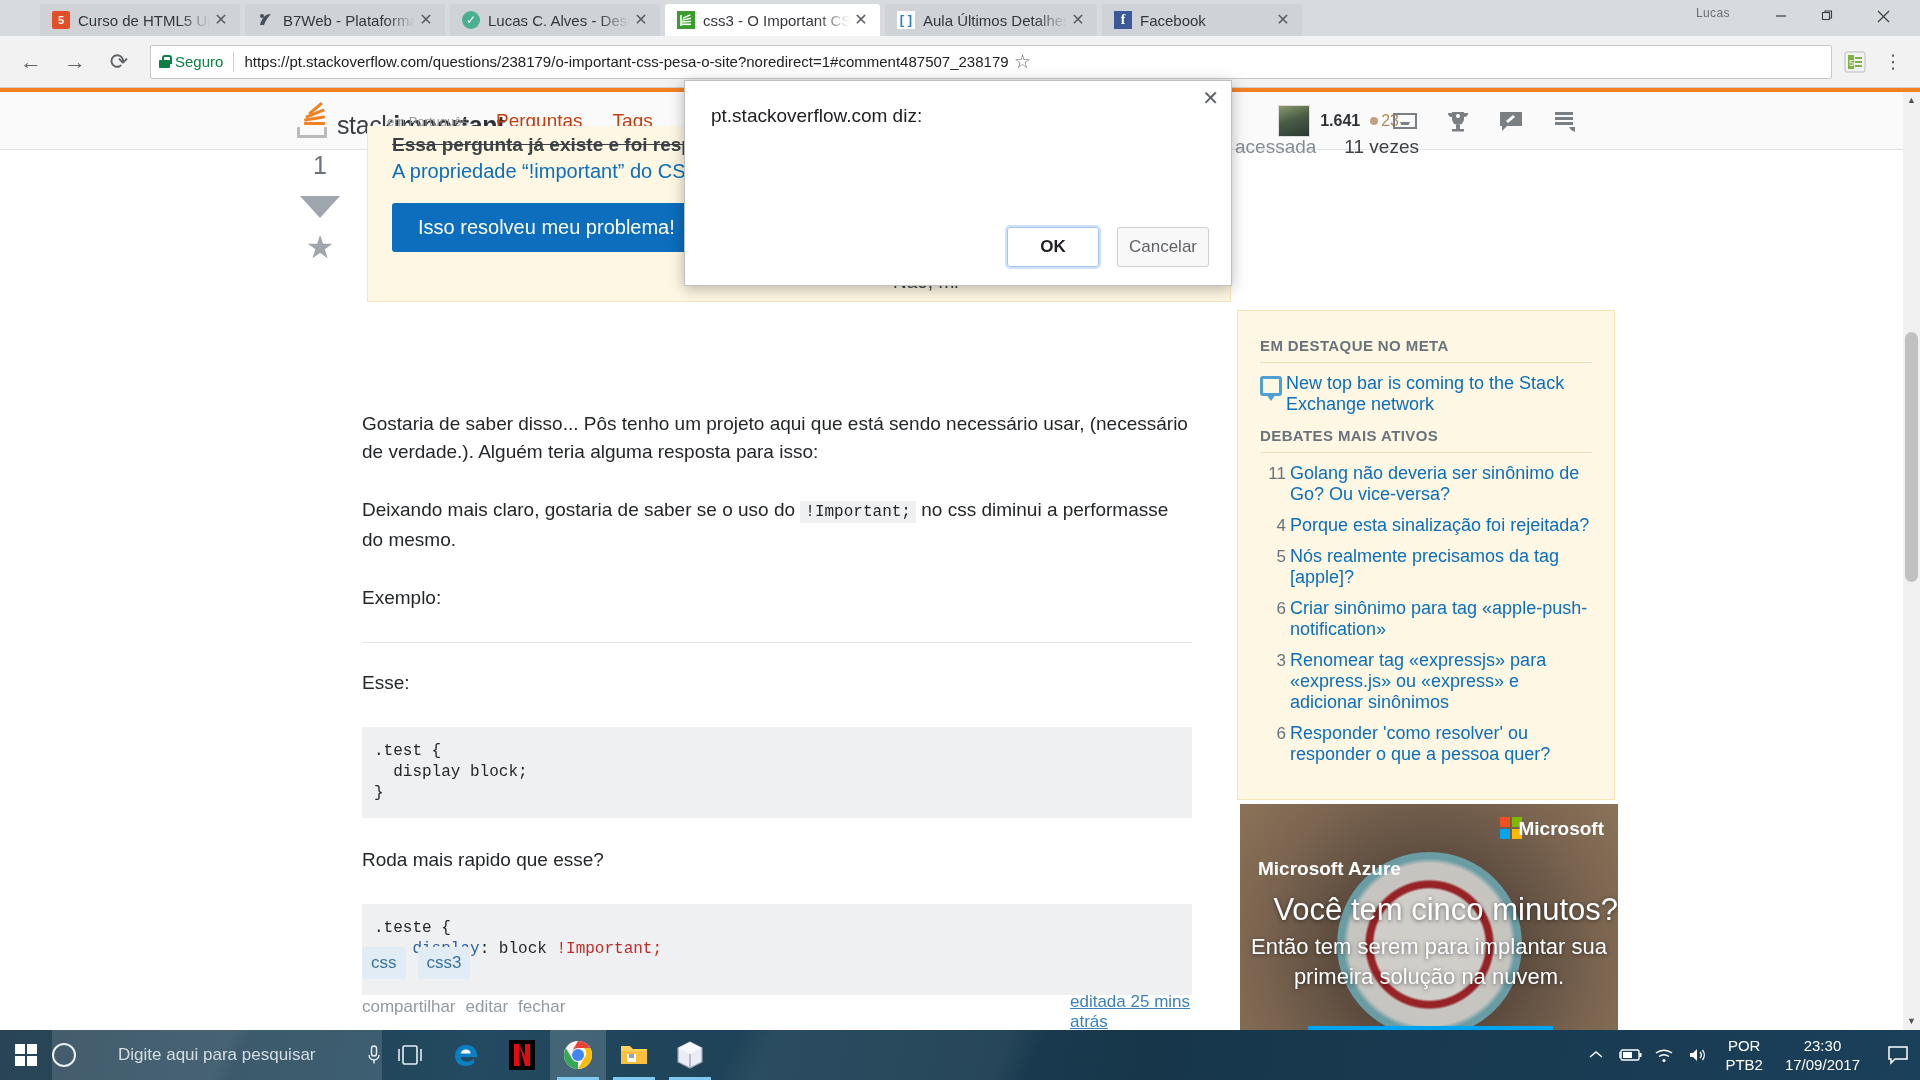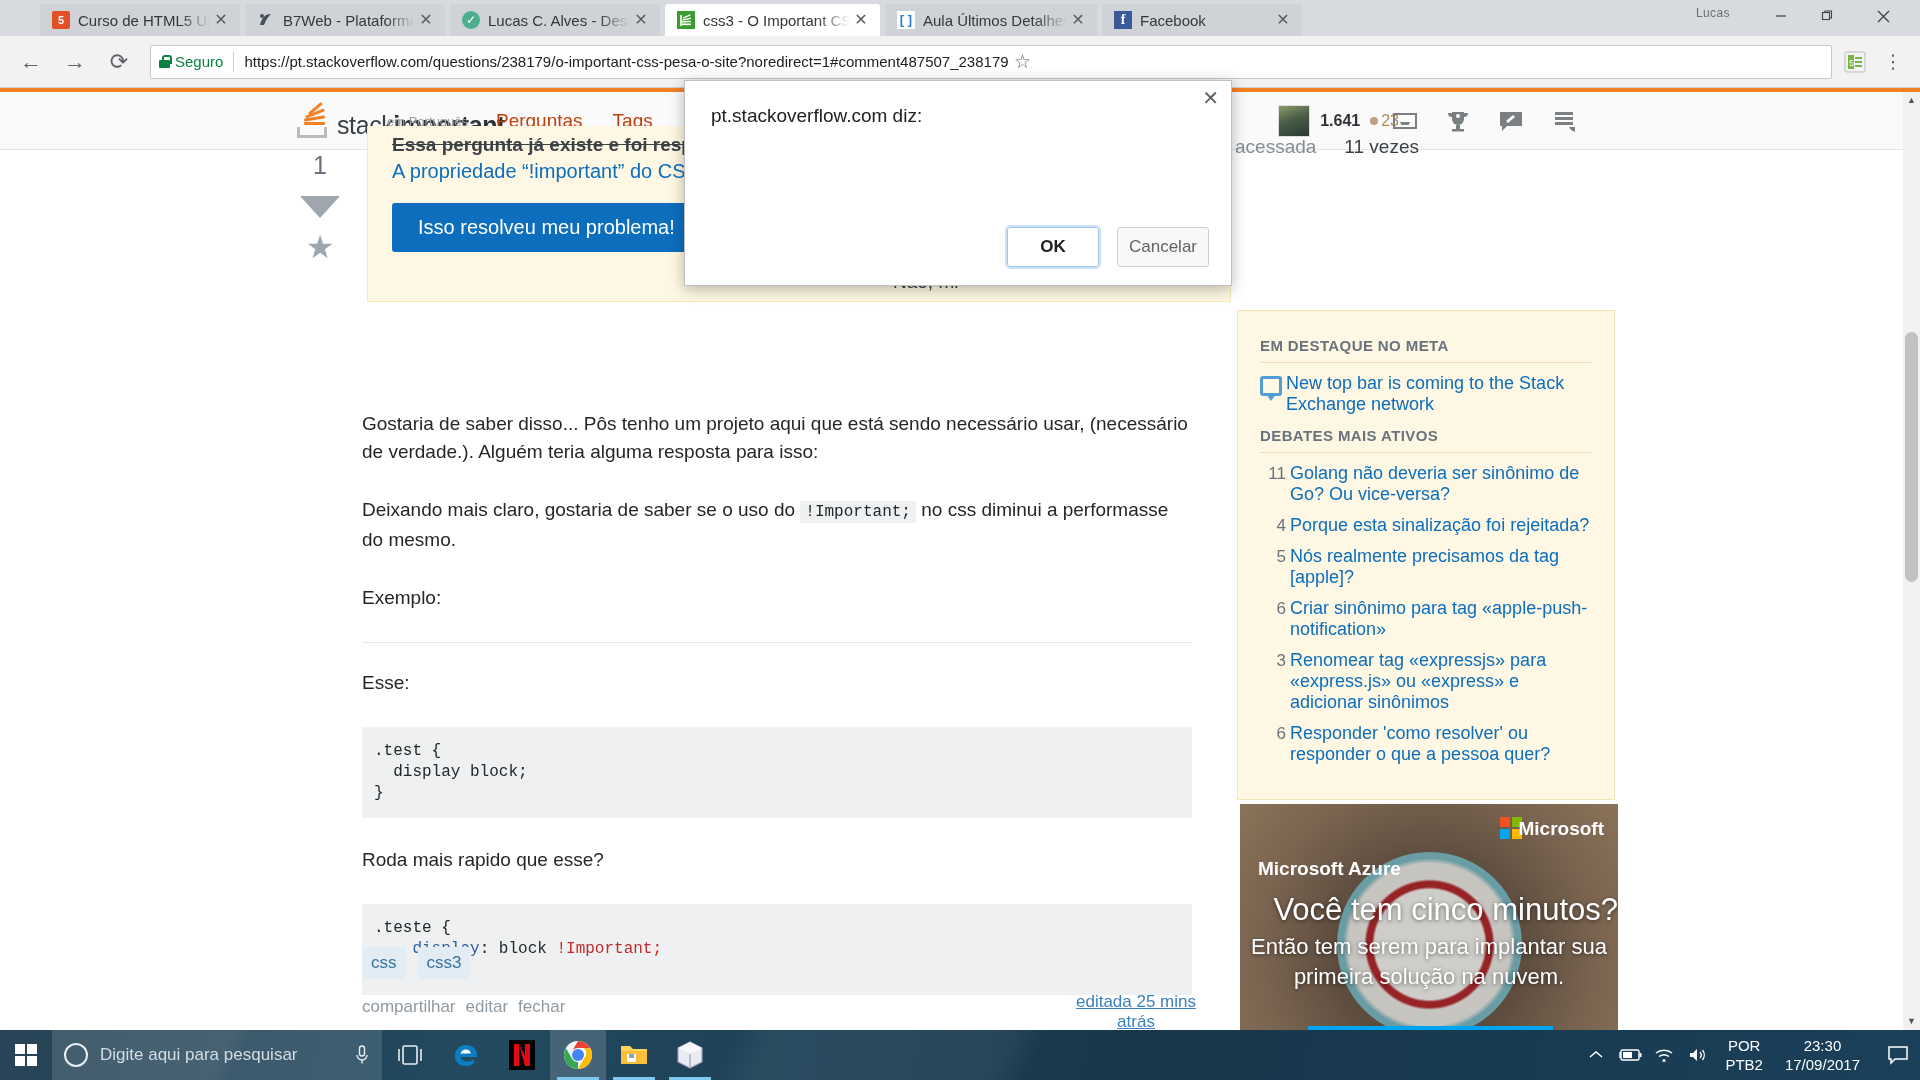--- a/index.html
+++ b/index.html
@@ -163,21 +163,21 @@
   pre.codeblock .imp { color:#c12a2a; }
   hr.thin { border:none; border-top:1px solid #e4e6e8; margin:0 0 26px 0; }
 
   .tags { position:absolute; left:362px; top:855px; display:flex; gap:12px; }
   .tag { background:#e1ecf4; color:#39739d; font-size:17px; padding:6px 9px; border-radius:3px;
          text-decoration:none; }
 
   .qfooter { position:absolute; left:362px; top:900px; width:840px; }
   .qactions { width:355px; font-size:17px; color:#9199a1; line-height:30px; }
   .qactions a { color:#9199a1; text-decoration:none; margin-right:10px; }
-  .edited { position:absolute; left:708px; top:0; font-size:17px; color:#3b80bf;text-align:center; }
+  .edited { position:absolute; left:708px; top:0; font-size:17px; color:#3b80bf; }
   .ownerbox {
     position:absolute; left:944px; top:-7px; width:250px; background:#e1ecf4; padding:10px 12px;
   }
   .ownerbox .when { font-size:16px; color:#6a737c; }
   .ownerbox .who { display:flex; align-items:flex-start; margin-top:8px; gap:9px; }
   .ownerbox .oavatar { width:38px;height:38px;
         background:linear-gradient(160deg,#8a9a6b 0%,#4a5d46 45%,#2a3a33 100%); border:1px solid #ccd; }
   .ownerbox .oname { font-size:18px; color:#0c6ebd; text-decoration:none; display:block; }
 
   
@@ -246,21 +246,21 @@
   }
   #taskbar:before{
     content:""; position:absolute; inset:0;
     background:linear-gradient(115deg, rgba(255,255,255,.05) 0 12%, rgba(255,255,255,0) 13% 38%, rgba(255,255,255,.06) 40% 52%, rgba(255,255,255,0) 54%);
   }
   .start { width:52px; height:50px; display:flex; align-items:center; justify-content:center; cursor:pointer; z-index:2;}
   .winlogo { width:22px;height:22px; display:grid; grid-template-columns:1fr 1fr; grid-template-rows:1fr 1fr; gap:2.5px;}
   .winlogo i{ background:#fff; display:block; }
   .searchbox {
     width:330px; height:50px; background:rgba(255,255,255,.13); display:flex; align-items:center;
-    padding:0 12px; z-index:2; cursor:text;
+    padding:0 0; z-index:2; cursor:text;gap:30px;
   }
   .cortana { width:24px;height:24px;border:2px solid #e8eef2;border-radius:50%; flex:0 0 24px; }
   .searchbox .ph { margin-left:12px; color:#d4dde3; font-size:17px; flex:1 1 auto;}
   .mic { width:16px; height:22px; color:#e8eef2; }
   .tb-icon { width:56px; height:50px; display:flex; align-items:center; justify-content:center;
              position:relative; z-index:2; cursor:pointer;}
   .tb-icon.running:after { content:""; position:absolute; left:7px; right:7px; bottom:0; height:3px; background:#7ec8f2; }
   .tb-icon.active { background:rgba(255,255,255,.16); }
   .tray { position:absolute; right:0; top:0; height:50px; display:flex; align-items:center; z-index:2; }
   .tray .tr-ic { width:34px; height:50px; display:flex; align-items:center; justify-content:center; color:#fff; cursor:pointer;}

